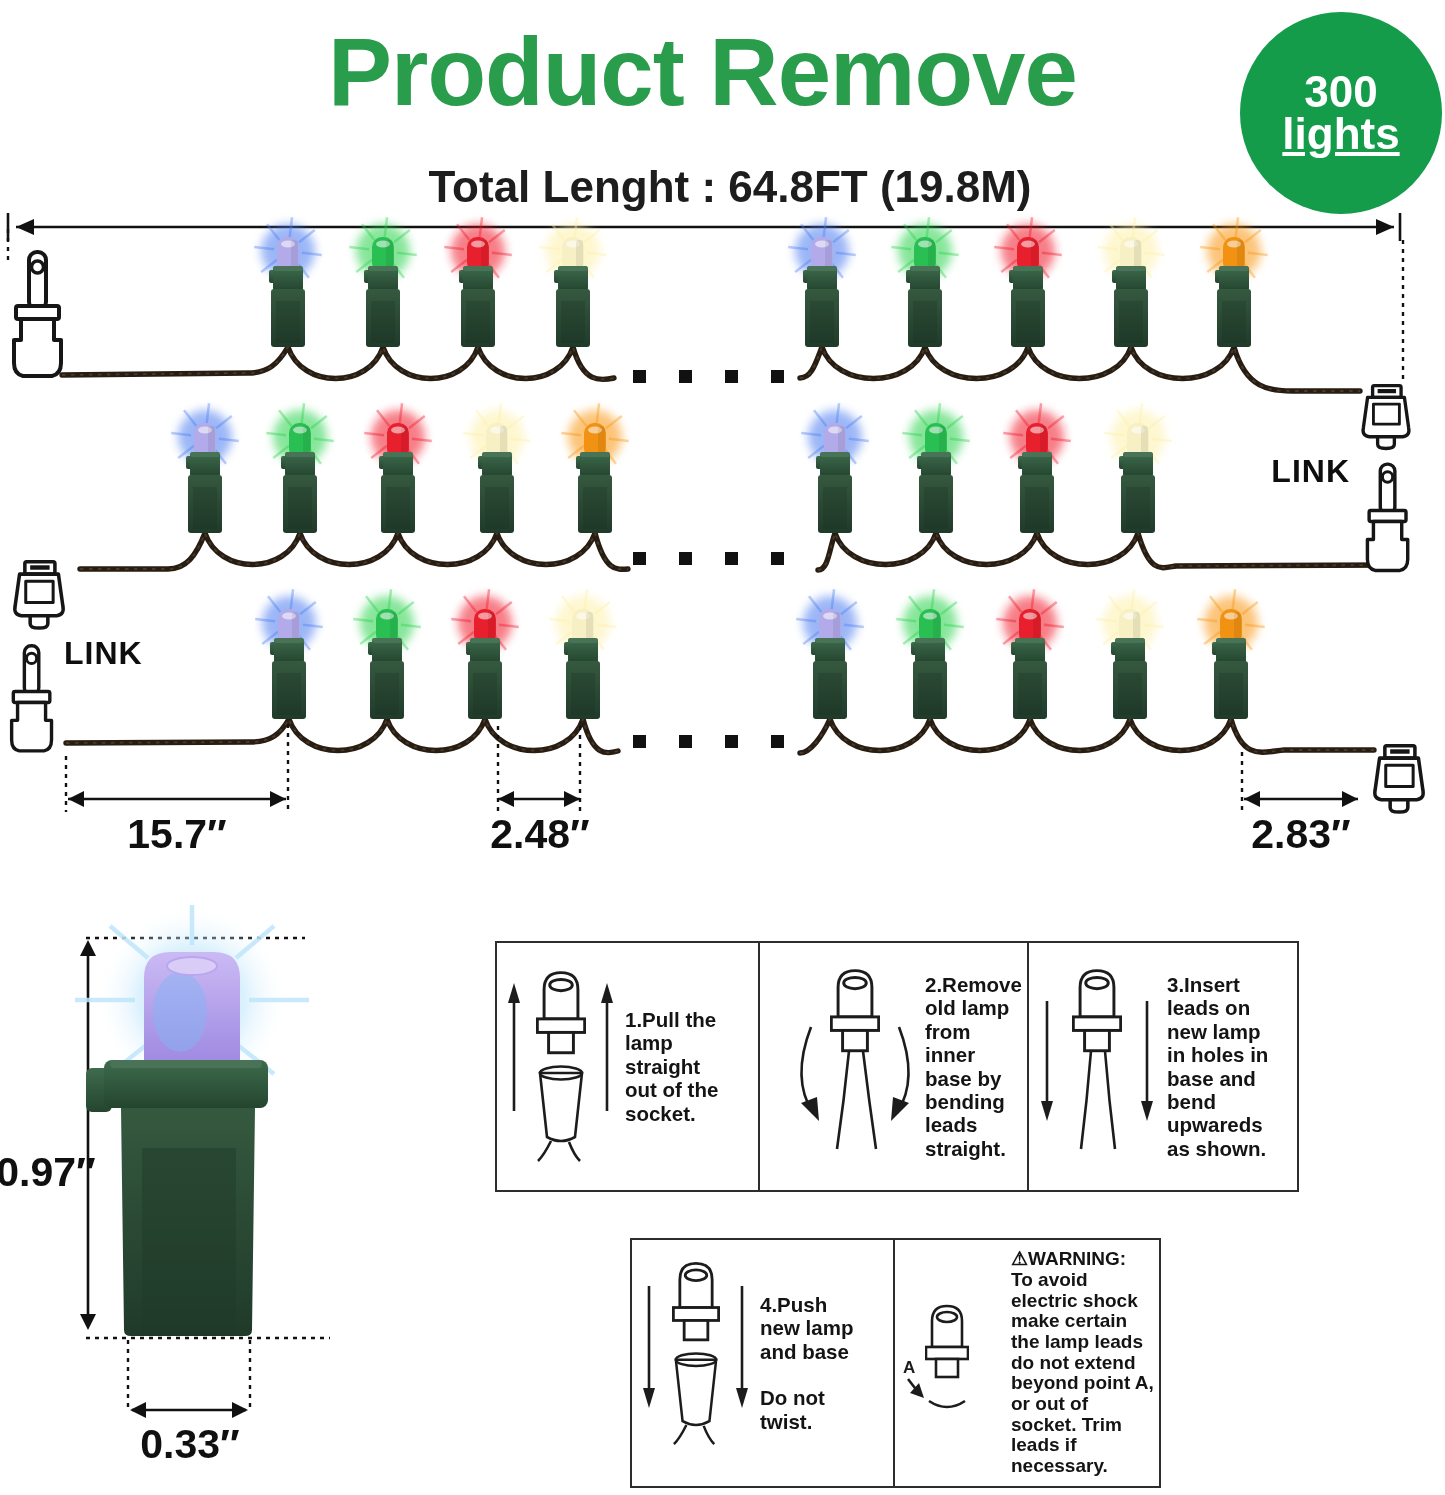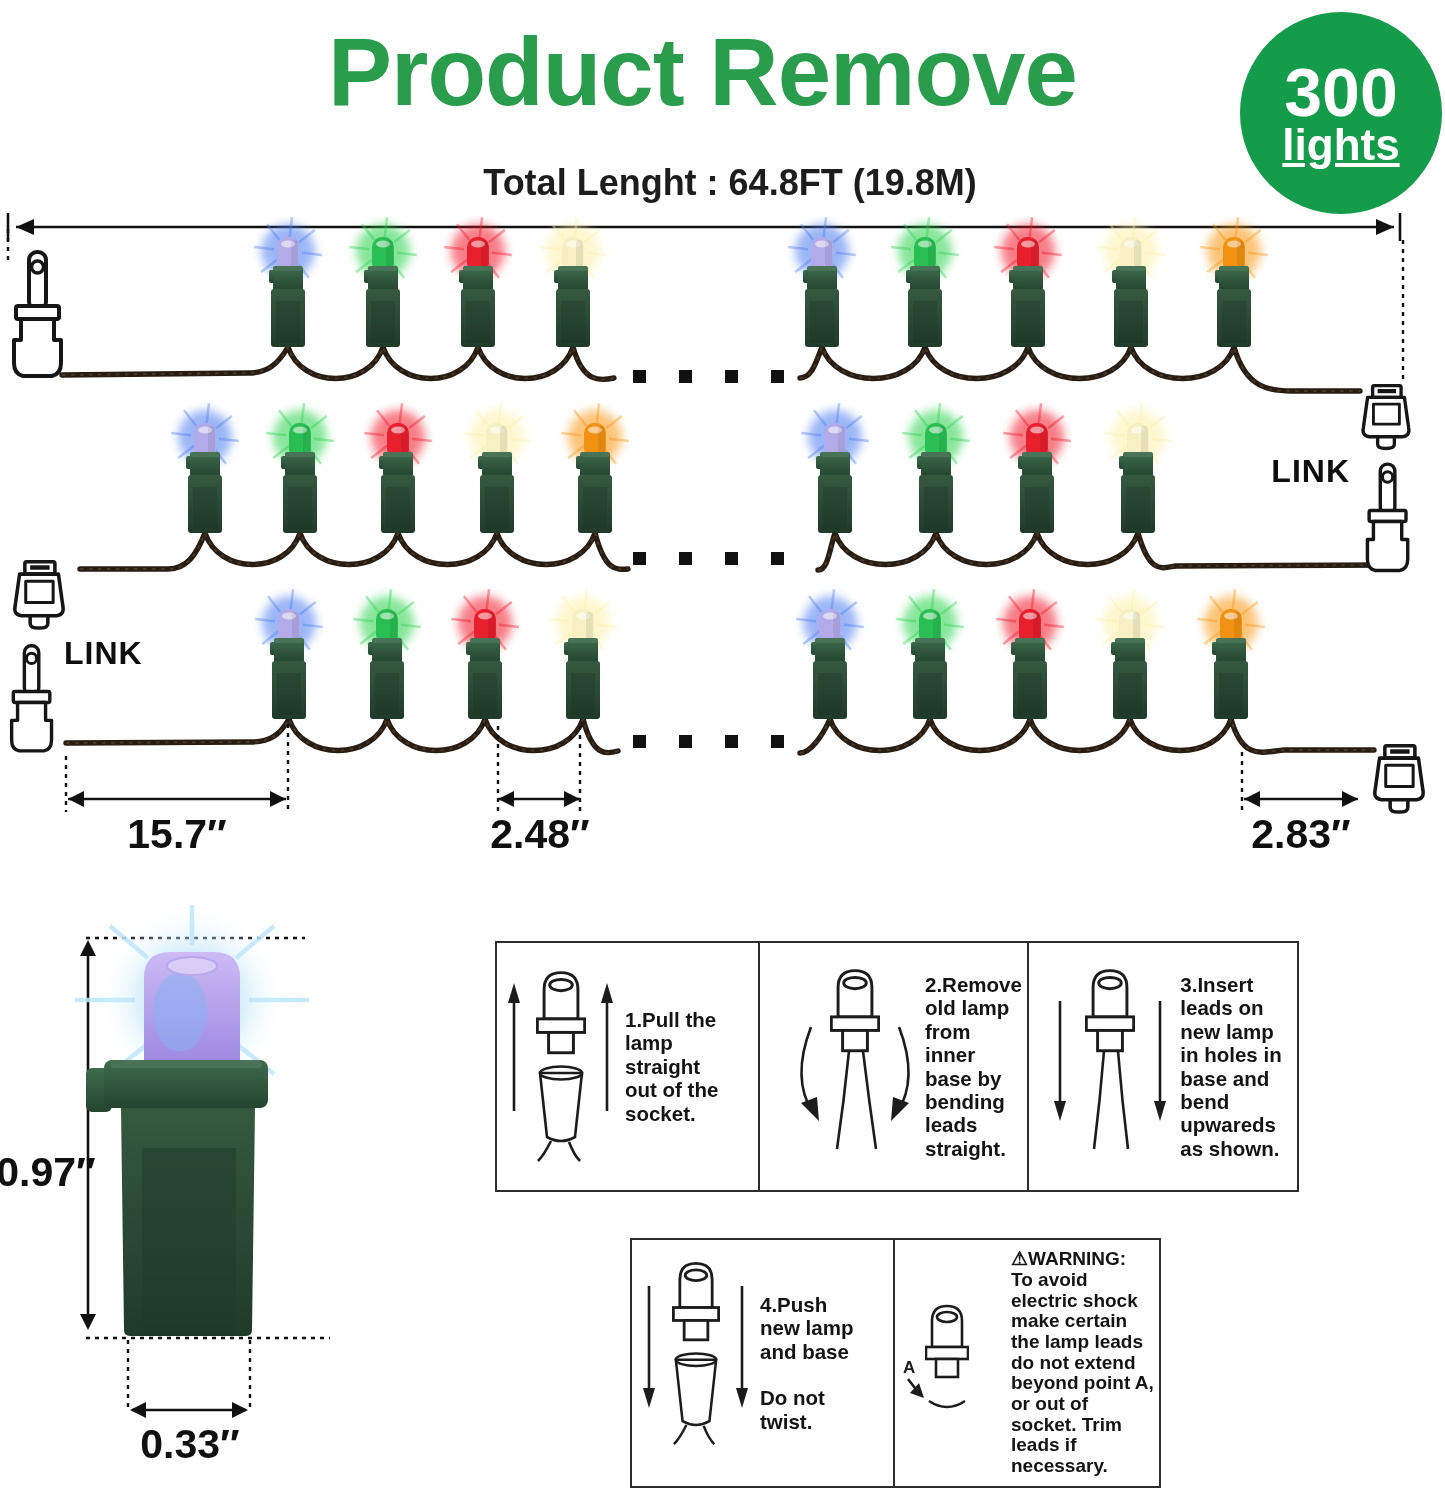--- a/index.html
+++ b/index.html
@@ -2,24 +2,24 @@
 <html style="--titleGreen: #2a9d4d; --badgeGreen: #149c4b; --wire: #281d13; --sockLight: #3e6b4d; --sockDark: #24452f; --sockLight2: #35593f; --sockDark2: #203a2a;"><head>
 <meta charset="utf-8">
 <style>
   html,body{margin:0;padding:0;background:#fff;}
   body{width:1445px;height:1495px;position:relative;font-family:"Liberation Sans",sans-serif;overflow:hidden;}
   .page-title{position:absolute;left:328px;top:22px;width:790px;font-size:96px;font-weight:800;
     color:var(--titleGreen,#2a9d4d);letter-spacing:-1px;line-height:1.05;white-space:nowrap;}
   .badge{position:absolute;left:1240px;top:12px;width:202px;height:202px;border-radius:50%;
     background:var(--badgeGreen,#149c4b);color:#fff;display:flex;flex-direction:column;
     align-items:center;justify-content:center;font-weight:800;line-height:.95;}
-  .badge .l1{font-size:68px;}
+  .badge .l1{font-size:44px;}
   .badge .l2{font-size:44px;text-decoration:underline;}
   .subtitle{position:absolute;left:400px;top:162px;width:660px;text-align:center;
-    font-size:36px;font-weight:700;color:#1d1d1d;}
+    font-size:44px;font-weight:700;color:#1d1d1d;}
   svg.scene{position:absolute;left:0;top:0;width:1445px;height:1495px;}
   .ln{stroke:#111;stroke-width:2.6;fill:none;}
   .dot-line{stroke:#111;stroke-width:2.4;stroke-dasharray:4 5;fill:none;}
   .arrhead{fill:#111;stroke:none;}
   .dim-text{font-size:41px;font-weight:700;fill:#101010;}
   .link-text{font-size:32px;font-weight:800;fill:#0e0e0e;letter-spacing:1px;}
   .wire{stroke:var(--wire,#281d13);stroke-width:5.4;fill:none;stroke-linecap:round;}
   .wire-braid{stroke:#5c4832;stroke-width:1.8;fill:none;stroke-dasharray:3.5 5.5;opacity:.65;}
   .s-light{stop-color:var(--sockLight,#3e6b4d);}
   .s-dark{stop-color:var(--sockDark,#24452f);}
@@ -754,21 +754,21 @@
   </svg>
   <div class="ibox-text">2.Remove
 old lamp
 from inner
 base by
 bending
 leads
 straight.</div>
 </div>
 
-<div class="ibox" style="left:1027px;top:941px;width:272px;height:251px;justify-content:center;">
+<div class="ibox" style="left:1027px;top:941px;width:272px;height:251px;">
   <svg class="ibox-art" width="132" height="232" viewBox="0 0 132 232">
     <use href="#lamp-glyph" xlink:href="#lamp-glyph" x="41" y="14" width="50" height="88"></use>
     <path class="art-stroke" d="M60 100 Q56 150 50 198"></path>
     <path class="art-stroke" d="M74 100 Q78 150 84 198"></path>
     <line class="art-stroke" x1="16" y1="50" x2="16" y2="158"></line>
       <polygon fill="#1c1c1c" points="10,150 16,170 22,150"></polygon>
     <line class="art-stroke" x1="116" y1="50" x2="116" y2="158"></line>
       <polygon fill="#1c1c1c" points="110,150 116,170 122,150"></polygon>
   </svg>
   <div class="ibox-text">3.Insert

